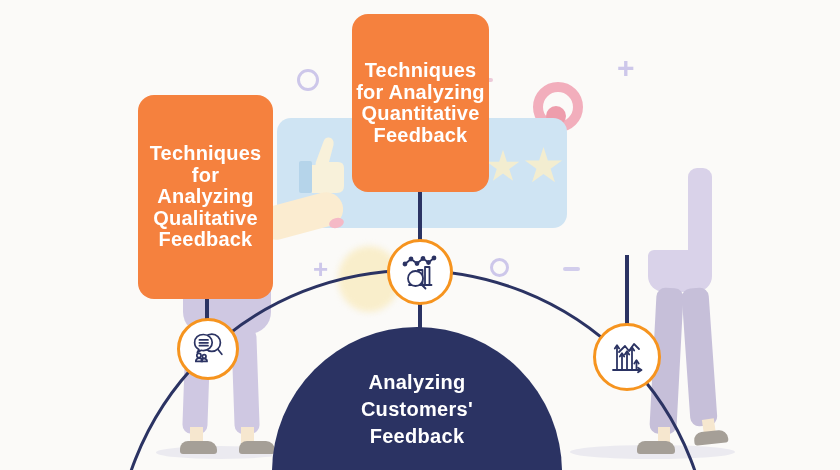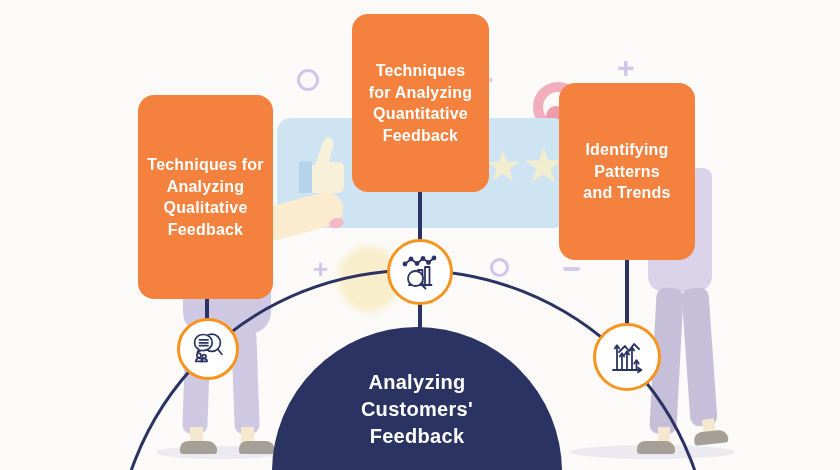--- a/index.html
+++ b/index.html
@@ -25,21 +25,21 @@
 
   
   .arc{left:113px;top:269px;width:600px;height:600px;border-radius:50%;border:3px solid var(--navy);box-sizing:border-box;}
   .connector{width:3.5px;background:var(--navy);}
   .dome{left:272px;top:327px;width:290px;height:290px;border-radius:50%;background:var(--navy);}
   .dome-title{position:absolute;top:42px;left:0;width:100%;text-align:center;color:#ffffff;
     font-size:20px;line-height:27px;font-weight:700;white-space:pre-line;letter-spacing:.3px;}
   .node{background:#ffffff;border:3px solid var(--ring-orange);border-radius:50%;box-sizing:border-box;
     display:flex;align-items:center;justify-content:center;}
   .sign{background:var(--orange);border-radius:16px;display:flex;align-items:center;justify-content:center;
-    color:#ffffff;font-size:16px;line-height:21.5px;font-weight:700;text-align:center;white-space:pre-line;
+    color:#ffffff;font-size:20px;line-height:21.5px;font-weight:700;text-align:center;white-space:pre-line;
     letter-spacing:.2px;}
   svg{display:block;}
 </style>
 </head>
 <body>
 
 <div class="stage">
 
   <div class="abs ring" style="left:297px;top:69px;width:16px;height:16px;"></div>
   <div class="abs ring" style="left:490px;top:258px;width:13px;height:13px;"></div>
@@ -155,17 +155,14 @@
   </div>
 
   <div class="abs sign" style="left:138px;top:95px;width:135px;height:204px;">Techniques for
 Analyzing
 Qualitative
 Feedback</div>
   <div class="abs sign" style="left:352px;top:14px;width:137px;height:178px;">Techniques
 for Analyzing
 Quantitative
 Feedback</div>
-  <div class="abs sign" style="left:559px;top:83px;width:136px;height:177px;">Identifying
-Patterns
-and Trends</div>
 
 </div>
 
 </body></html>

